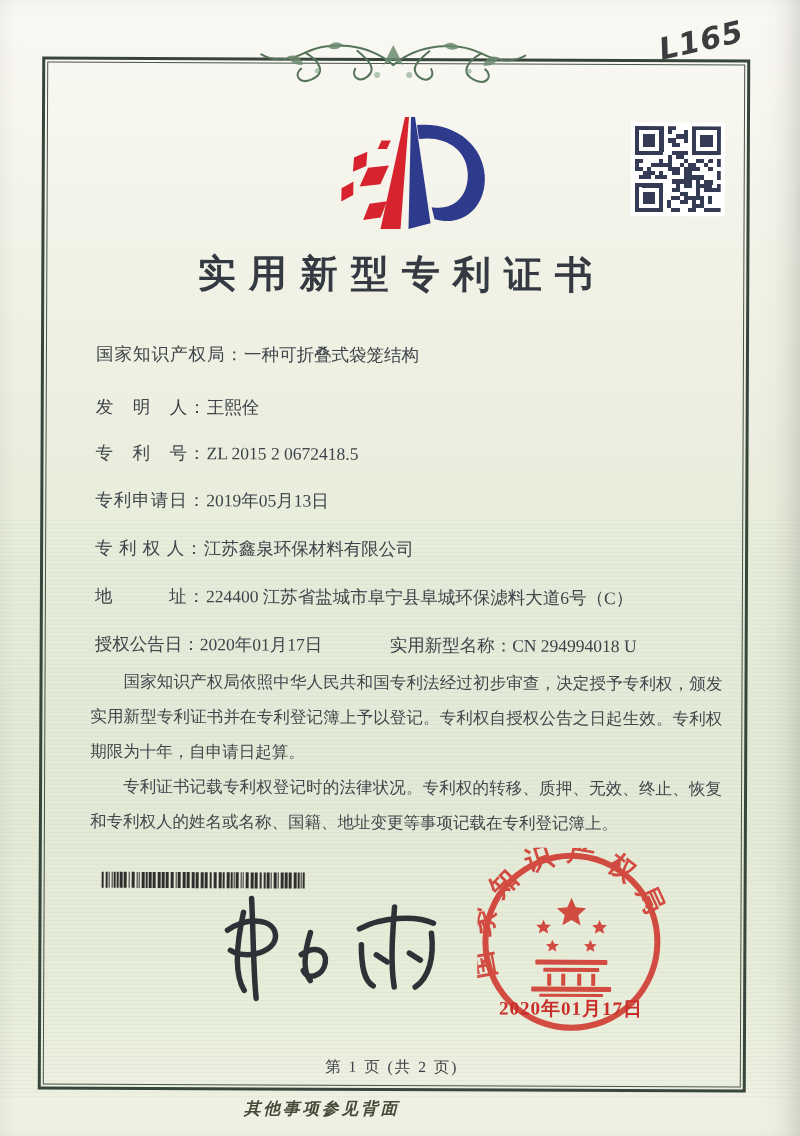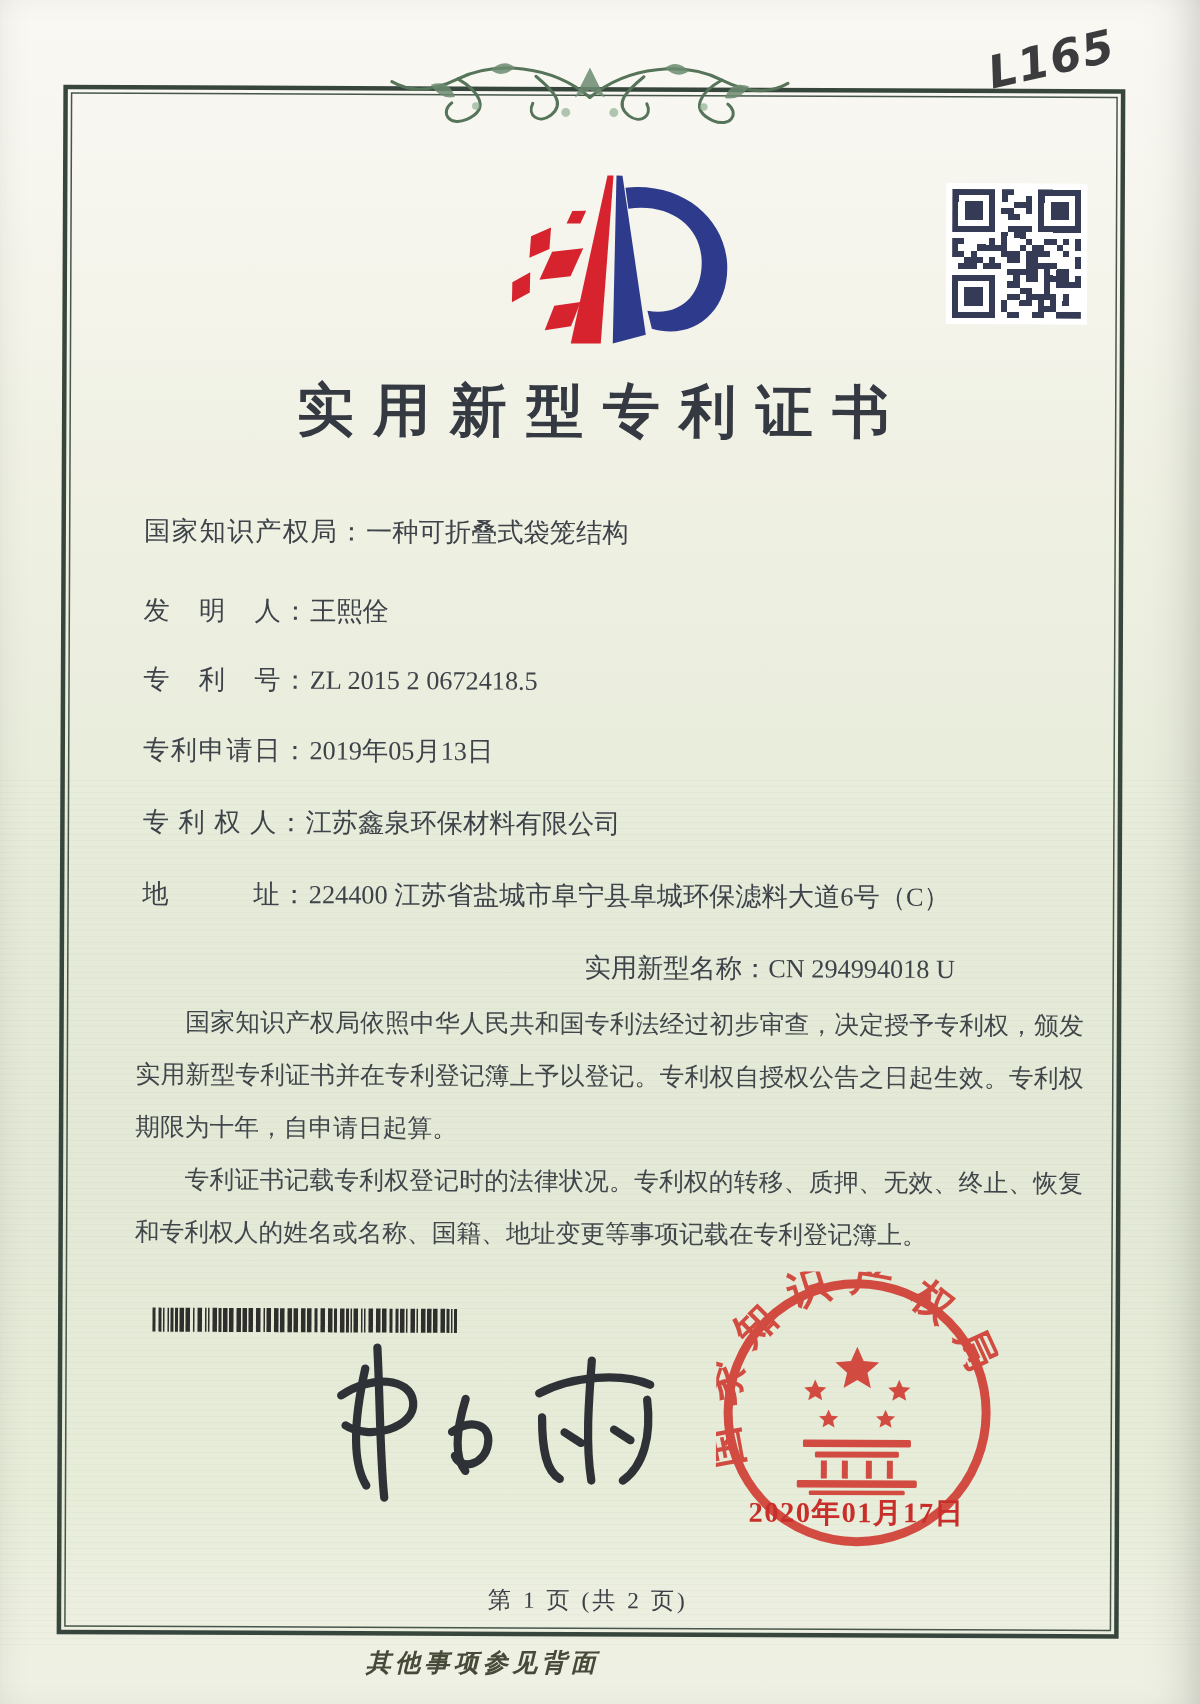--- a/index.html
+++ b/index.html
@@ -271,20 +271,23 @@
     <div class="fields">
       <div class="field f0"><span class="flabel">国家知识产权局：</span><span>一种可折叠式袋笼结构</span></div>
       <div class="field f1"><span class="flabel">发　明　人：</span><span>王熙佺</span></div>
       <div class="field f2"><span class="flabel">专　利　号：</span><span>ZL 2015 2 0672418.5</span></div>
       <div class="field f3"><span class="flabel">专利申请日：</span><span>2019年05月13日</span></div>
       <div class="field f4"><span class="flabel">专 利 权 人：</span><span>江苏鑫泉环保材料有限公司</span></div>
       <div class="field f5"><span class="flabel">地　　　址：</span><span>224400 江苏省盐城市阜宁县阜城环保滤料大道6号（C）</span></div>
     </div>
 
     <div class="grantrow">
+      <span>
+        <span class="flabel">授权公告日：</span><span>2020年01月17日</span>
+      </span>
       <span class="grant-no">
         <span class="flabel">实用新型名称：</span><span>CN 294994018 U</span>
       </span>
     </div>
 
     <div class="paras">
       <p>国家知识产权局依照中华人民共和国专利法经过初步审查，决定授予专利权，颁发实用新型专利证书并在专利登记簿上予以登记。专利权自授权公告之日起生效。专利权期限为十年，自申请日起算。</p>
       <p>专利证书记载专利权登记时的法律状况。专利权的转移、质押、无效、终止、恢复和专利权人的姓名或名称、国籍、地址变更等事项记载在专利登记簿上。</p>
     </div>
 

